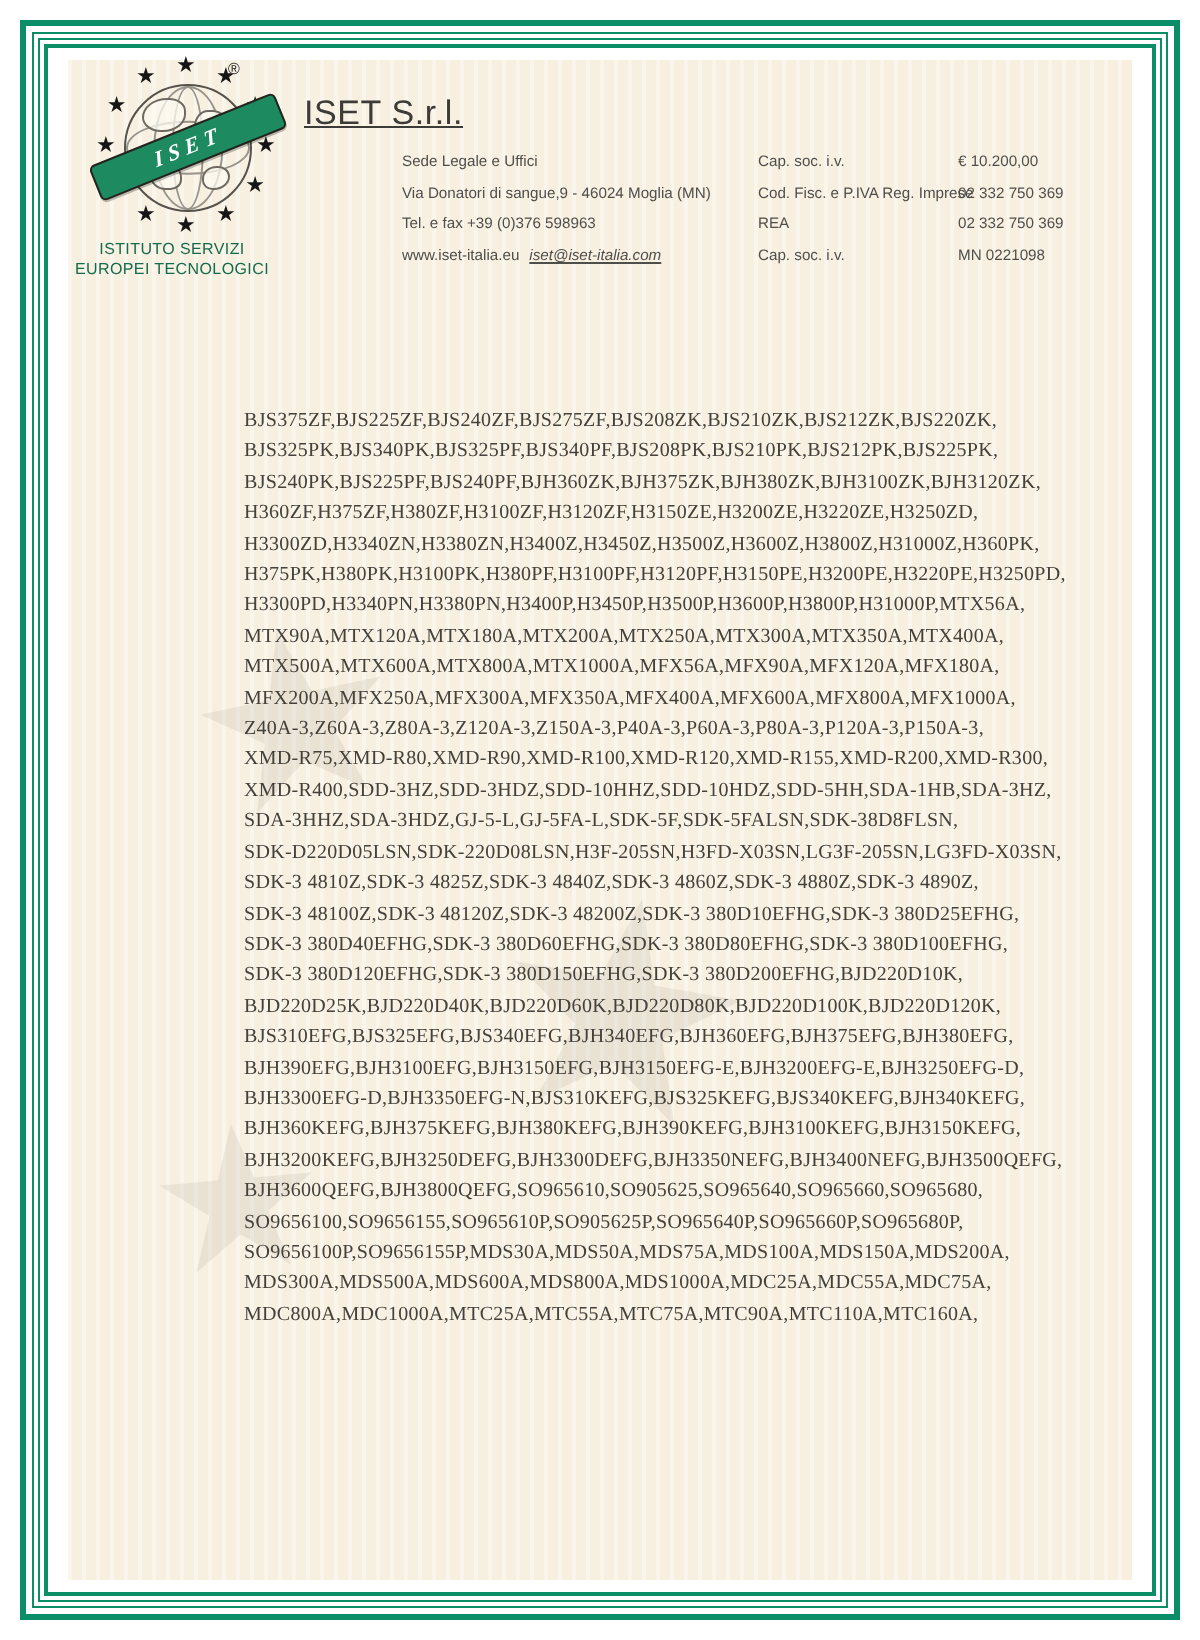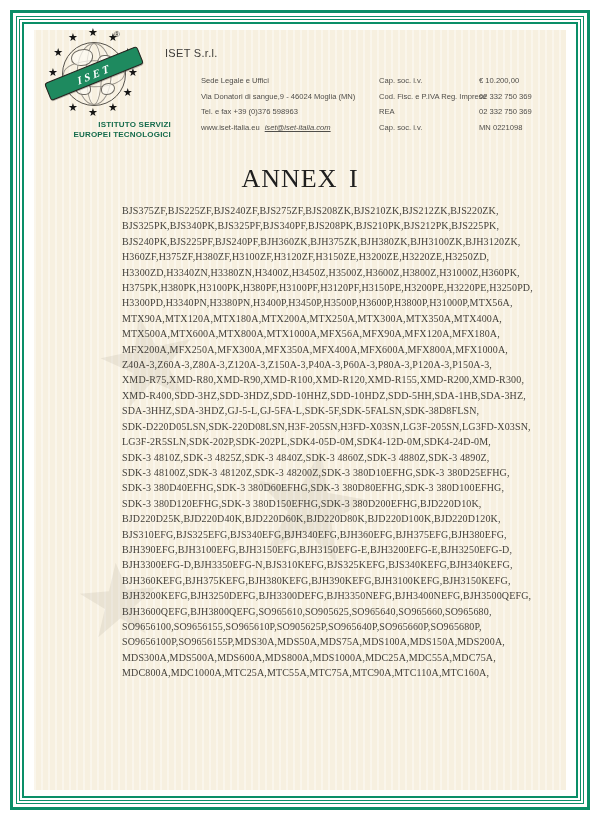--- a/index.html
+++ b/index.html
@@ -62,25 +62,25 @@
   .land3{left:12px;top:38px;width:14px;height:12px;border-radius:50% 60% 40% 55%;}
   .land4{left:38px;top:40px;width:12px;height:10px;border-radius:55% 45% 60% 40%;}
 
   .banner{position:absolute;left:2px;top:38px;width:98px;height:17px;background:var(--logo-green);
     border:1px solid #24241f;border-radius:3px;transform:rotate(-22deg);
     display:flex;align-items:center;justify-content:center;box-shadow:0 1px 0 rgba(0,0,0,.25);}
   .banner span{color:#fff;font-family:"Liberation Serif",serif;font-style:italic;font-weight:bold;
     font-size:11px;letter-spacing:3px;transform:skewX(-8deg);}
   .rmark{position:absolute;left:72px;top:4px;font-size:8px;color:#242424;}
 
-  .logo-caption{position:absolute;left:39px;top:120px;width:132px;text-align:right;
-    color:var(--caption-green);font-weight:bold;font-size:8px;line-height:10px;letter-spacing:.2px;}
+  .logo-caption{position:absolute;left:20px;top:120px;width:132px;text-align:center;
+    color:var(--caption-green);font-weight:normal;font-size:8px;line-height:10px;letter-spacing:.2px;}
 
   
-  .company{position:absolute;left:165px;top:47px;font-size:11px;color:#3d3b38;letter-spacing:.3px;}
+  .company{position:absolute;left:152px;top:47px;font-size:17px;color:#3d3b38;letter-spacing:.3px;text-decoration:underline;}
   .info-grid{position:absolute;left:163px;top:76px;display:grid;
     grid-template-columns:178px 100px 120px;grid-auto-rows:15.6px;
     font-size:7.6px;color:#504e4a;align-items:start;}
   .info-grid .cell{white-space:nowrap;padding-left:38px;}
   .email{color:#504e4a;text-decoration:underline;margin-left:5px;cursor:pointer;font-style:italic;}
 
   
   .annex-title{position:absolute;left:0;top:164px;width:100%;text-align:center;
     font-family:"Liberation Serif",serif;font-size:26px;color:#1f1f1f;letter-spacing:1px;word-spacing:4px;}
   .model-list{position:absolute;left:122px;top:203px;width:404px;
@@ -150,40 +150,38 @@
     <div class="cell">REA</div>
     <div class="cell">02 332 750 369</div>
 
     <div class="cell">
       <span>www.iset-italia.eu</span><a class="email">iset@iset-italia.com</a>
     </div>
     <div class="cell">Cap. soc. i.v.</div>
     <div class="cell">MN 0221098</div>
   </div>
 
-  <div class="annex-title">ANNEX I</div>
 
   <div class="model-list">
 
       <div class="model-line">BJS375ZF,BJS225ZF,BJS240ZF,BJS275ZF,BJS208ZK,BJS210ZK,BJS212ZK,BJS220ZK,</div>
       <div class="model-line">BJS325PK,BJS340PK,BJS325PF,BJS340PF,BJS208PK,BJS210PK,BJS212PK,BJS225PK,</div>
       <div class="model-line">BJS240PK,BJS225PF,BJS240PF,BJH360ZK,BJH375ZK,BJH380ZK,BJH3100ZK,BJH3120ZK,</div>
       <div class="model-line">H360ZF,H375ZF,H380ZF,H3100ZF,H3120ZF,H3150ZE,H3200ZE,H3220ZE,H3250ZD,</div>
       <div class="model-line">H3300ZD,H3340ZN,H3380ZN,H3400Z,H3450Z,H3500Z,H3600Z,H3800Z,H31000Z,H360PK,</div>
       <div class="model-line">H375PK,H380PK,H3100PK,H380PF,H3100PF,H3120PF,H3150PE,H3200PE,H3220PE,H3250PD,</div>
       <div class="model-line">H3300PD,H3340PN,H3380PN,H3400P,H3450P,H3500P,H3600P,H3800P,H31000P,MTX56A,</div>
       <div class="model-line">MTX90A,MTX120A,MTX180A,MTX200A,MTX250A,MTX300A,MTX350A,MTX400A,</div>
       <div class="model-line">MTX500A,MTX600A,MTX800A,MTX1000A,MFX56A,MFX90A,MFX120A,MFX180A,</div>
       <div class="model-line">MFX200A,MFX250A,MFX300A,MFX350A,MFX400A,MFX600A,MFX800A,MFX1000A,</div>
       <div class="model-line">Z40A-3,Z60A-3,Z80A-3,Z120A-3,Z150A-3,P40A-3,P60A-3,P80A-3,P120A-3,P150A-3,</div>
       <div class="model-line">XMD-R75,XMD-R80,XMD-R90,XMD-R100,XMD-R120,XMD-R155,XMD-R200,XMD-R300,</div>
       <div class="model-line">XMD-R400,SDD-3HZ,SDD-3HDZ,SDD-10HHZ,SDD-10HDZ,SDD-5HH,SDA-1HB,SDA-3HZ,</div>
       <div class="model-line">SDA-3HHZ,SDA-3HDZ,GJ-5-L,GJ-5FA-L,SDK-5F,SDK-5FALSN,SDK-38D8FLSN,</div>
       <div class="model-line">SDK-D220D05LSN,SDK-220D08LSN,H3F-205SN,H3FD-X03SN,LG3F-205SN,LG3FD-X03SN,</div>
-      <div class="model-line">LG3F-2R5SLN,SDK-202P,SDK-202PL,SDK4-05D-0M,SDK4-12D-0M,SDK4-24D-0M,</div>
       <div class="model-line">SDK-3 4810Z,SDK-3 4825Z,SDK-3 4840Z,SDK-3 4860Z,SDK-3 4880Z,SDK-3 4890Z,</div>
       <div class="model-line">SDK-3 48100Z,SDK-3 48120Z,SDK-3 48200Z,SDK-3 380D10EFHG,SDK-3 380D25EFHG,</div>
       <div class="model-line">SDK-3 380D40EFHG,SDK-3 380D60EFHG,SDK-3 380D80EFHG,SDK-3 380D100EFHG,</div>
       <div class="model-line">SDK-3 380D120EFHG,SDK-3 380D150EFHG,SDK-3 380D200EFHG,BJD220D10K,</div>
       <div class="model-line">BJD220D25K,BJD220D40K,BJD220D60K,BJD220D80K,BJD220D100K,BJD220D120K,</div>
       <div class="model-line">BJS310EFG,BJS325EFG,BJS340EFG,BJH340EFG,BJH360EFG,BJH375EFG,BJH380EFG,</div>
       <div class="model-line">BJH390EFG,BJH3100EFG,BJH3150EFG,BJH3150EFG-E,BJH3200EFG-E,BJH3250EFG-D,</div>
       <div class="model-line">BJH3300EFG-D,BJH3350EFG-N,BJS310KEFG,BJS325KEFG,BJS340KEFG,BJH340KEFG,</div>
       <div class="model-line">BJH360KEFG,BJH375KEFG,BJH380KEFG,BJH390KEFG,BJH3100KEFG,BJH3150KEFG,</div>
       <div class="model-line">BJH3200KEFG,BJH3250DEFG,BJH3300DEFG,BJH3350NEFG,BJH3400NEFG,BJH3500QEFG,</div>

